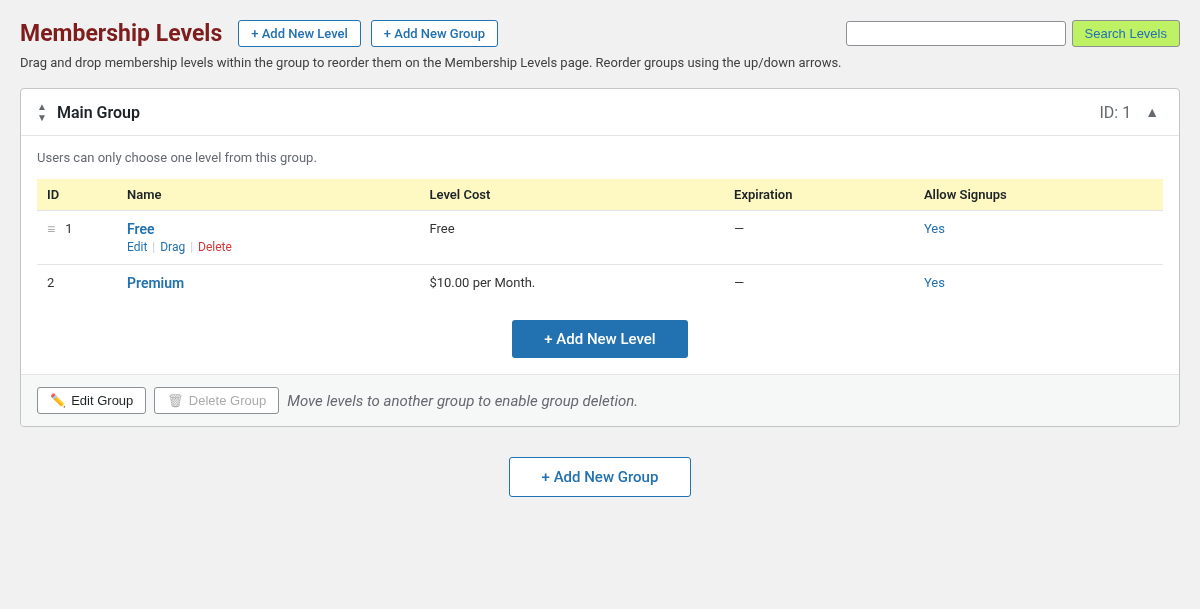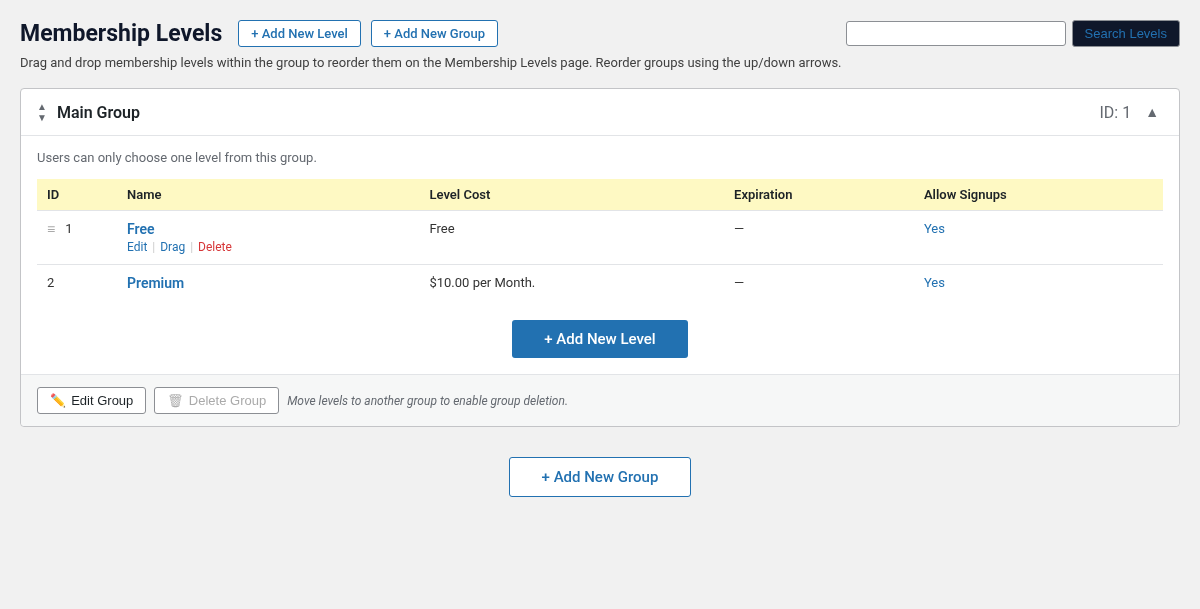--- a/index.html
+++ b/index.html
@@ -16,21 +16,21 @@
     }
     .page-header {
       display: flex;
       align-items: center;
       gap: 10px;
       margin-bottom: 8px;
     }
     .page-title {
       font-size: 23px;
       font-weight: 700;
-      color: #0f172a;
+      color: #7f1d1d;
       margin-right: 6px;
     }
     .btn-add-level, .btn-add-group {
       display: inline-flex;
       align-items: center;
       gap: 4px;
       padding: 5px 12px;
       border: 1px solid #2271b1;
       background: #fff;
       color: #2271b1;
@@ -50,21 +50,21 @@
       border: 1px solid #8c8f94;
       border-radius: 3px;
       padding: 4px 8px;
       width: 220px;
       font-size: 13px;
       background: #fff;
     }
     .btn-search {
       padding: 5px 12px;
       border: 1px solid #8c8f94;
-      background: #0f172a;
+      background: #bef264;
       color: #2271b1;
       border-radius: 3px;
       cursor: pointer;
       font-size: 13px;
       font-weight: 500;
     }
     .page-description {
       font-size: 13px;
       color: #404040;
       margin-bottom: 18px;
@@ -230,21 +230,21 @@
       gap: 5px;
       padding: 5px 12px;
       background: #fff;
       border: 1px solid #8c8f94;
       border-radius: 3px;
       cursor: pointer;
       font-size: 13px;
       color: #aaa;
     }
     .footer-note {
-      font-size: 12px;
+      font-size: 15px;
       color: #646970;
       font-style: italic;
     }
     .btn-add-group-big-container {
       text-align: center;
       padding: 10px 0 20px 0;
     }
     .btn-add-group-big {
       display: inline-flex;
       align-items: center;

